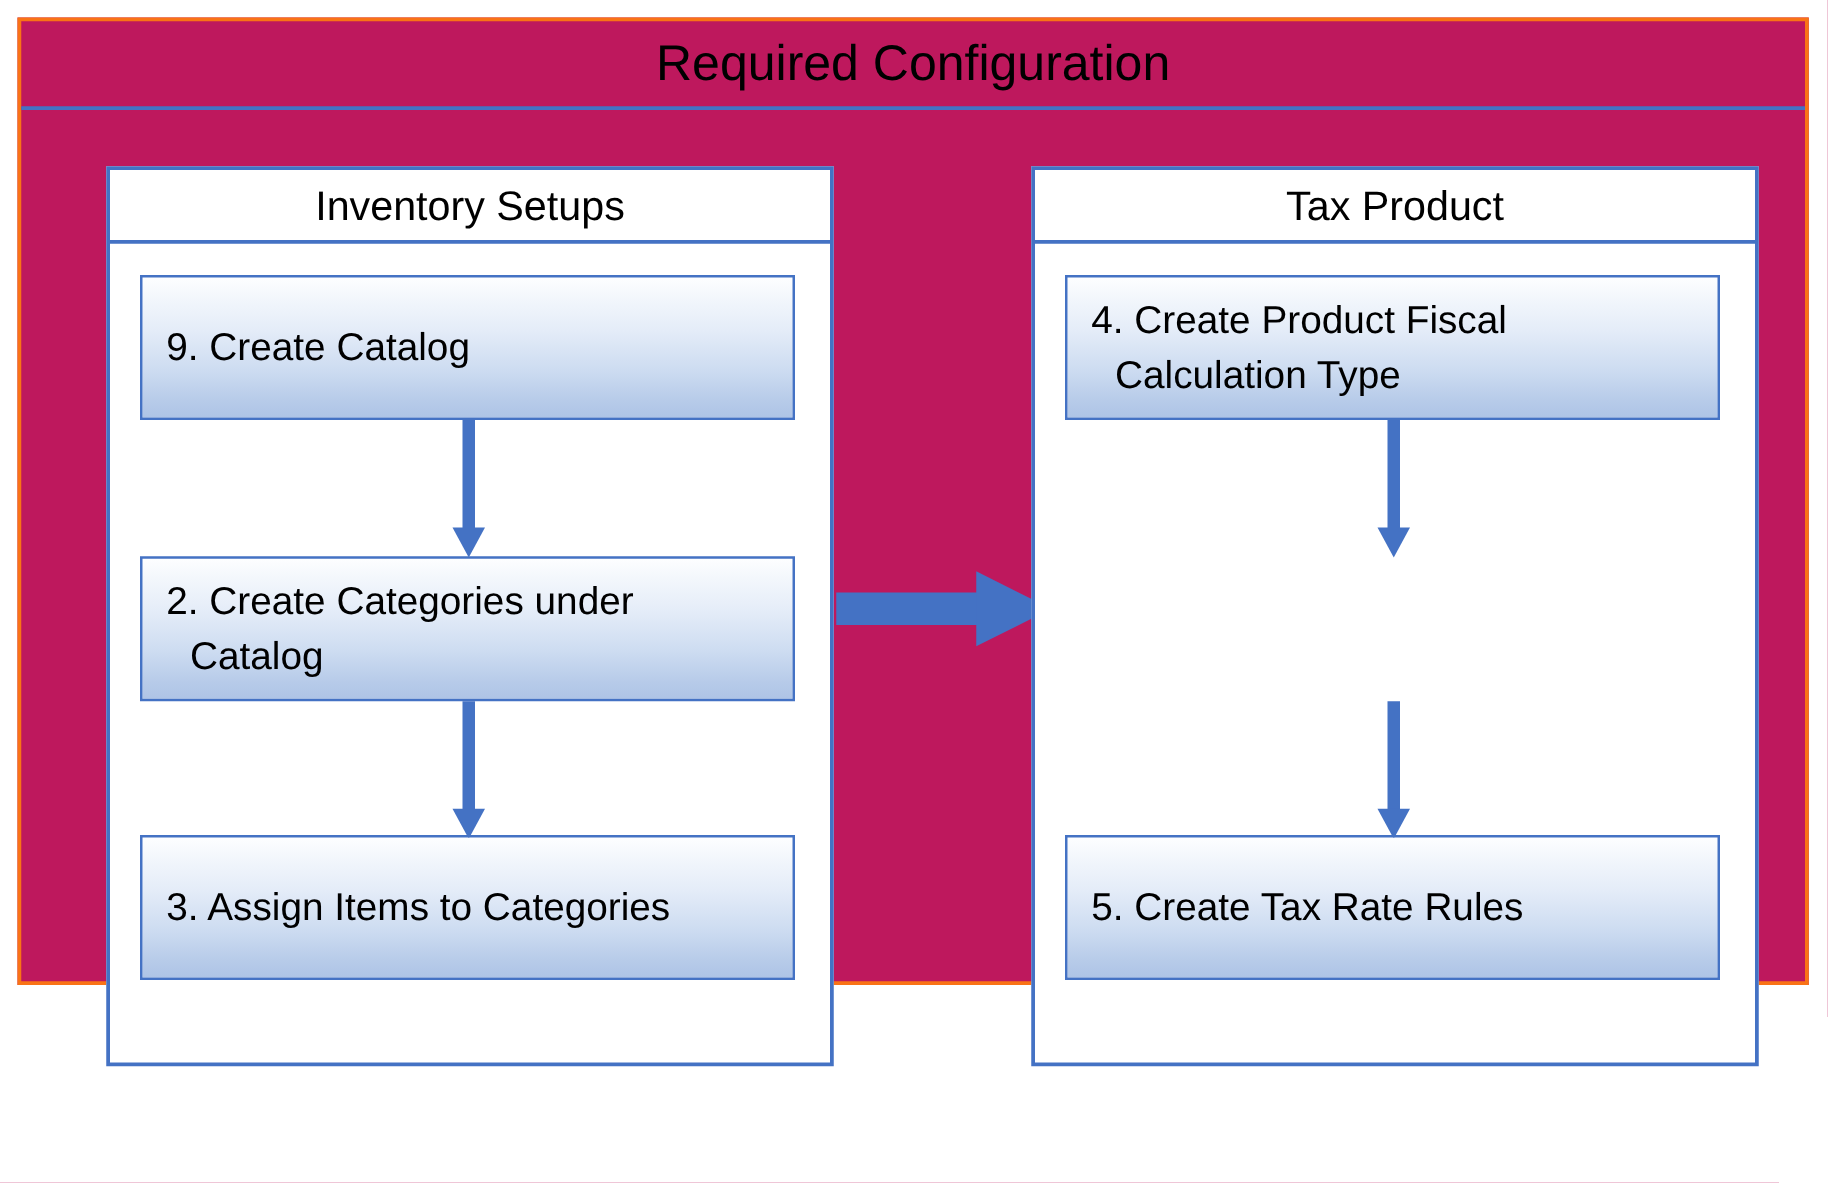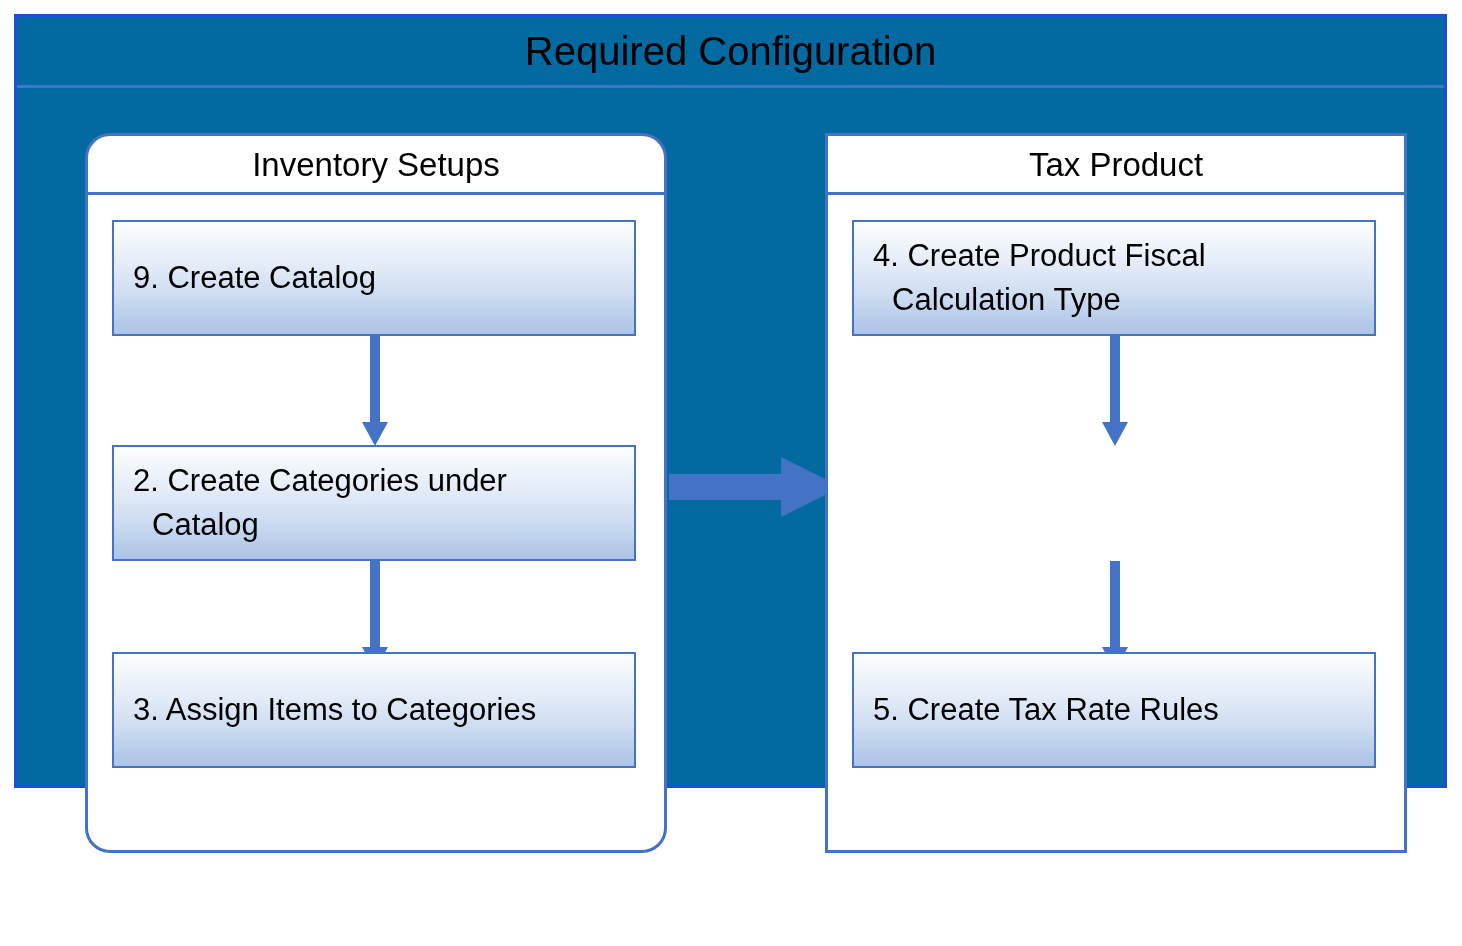--- a/index.html
+++ b/index.html
@@ -22,23 +22,23 @@
     width: 1462px;
     height: 946px;
   }
 
   .outer-frame {
     position: absolute;
     left: 14px;
     top: 14px;
     width: 1433px;
     height: 774px;
-    border: 3px solid #1d4ed8;
-    box-sizing: border-box;
-    background: #0369a1;
+    border: 3px solid #f97316;
+    box-sizing: border-box;
+    background: #be185d;
   }
 
   .outer-title-bar {
     position: absolute;
     left: 0;
     top: 0;
     right: 0;
     height: 71px;
     border-bottom: 3px solid #4472C4;
     box-sizing: border-box;
@@ -59,21 +59,20 @@
     position: absolute;
     border: 3px solid #4472C4;
     box-sizing: border-box;
     background: #ffffff;
   }
   .panel-inventory {
     left: 68px;
     top: 116px;
     width: 582px;
     height: 720px;
-    border-radius: 25px;
   }
   .panel-tax {
     left: 808px;
     top: 116px;
     width: 582px;
     height: 720px;
   }
   .panel-title-bar {
     position: absolute;
     left: 0;
@@ -114,21 +113,21 @@
         #f3f7fc 14%,
         #e4ecf8 38%,
         #cddcf1 66%,
         #b7cbe9 88%,
         #aec4e6 100%);
     display: flex;
     align-items: center;
   }
   .step-box.pos-1 { top: 25px; }
   .step-box.pos-2 { top: 250px; }
-  .step-box.pos-3 { top: 457px; }
+  .step-box.pos-3 { top: 473px; }
 
   .step-label {
     font-size: 31px;
     line-height: 1.42;
     color: #000000;
     padding-left: 19px;
     padding-right: 14px;
     text-indent: -19px;
     margin-left: 19px;
     white-space: pre-line;

